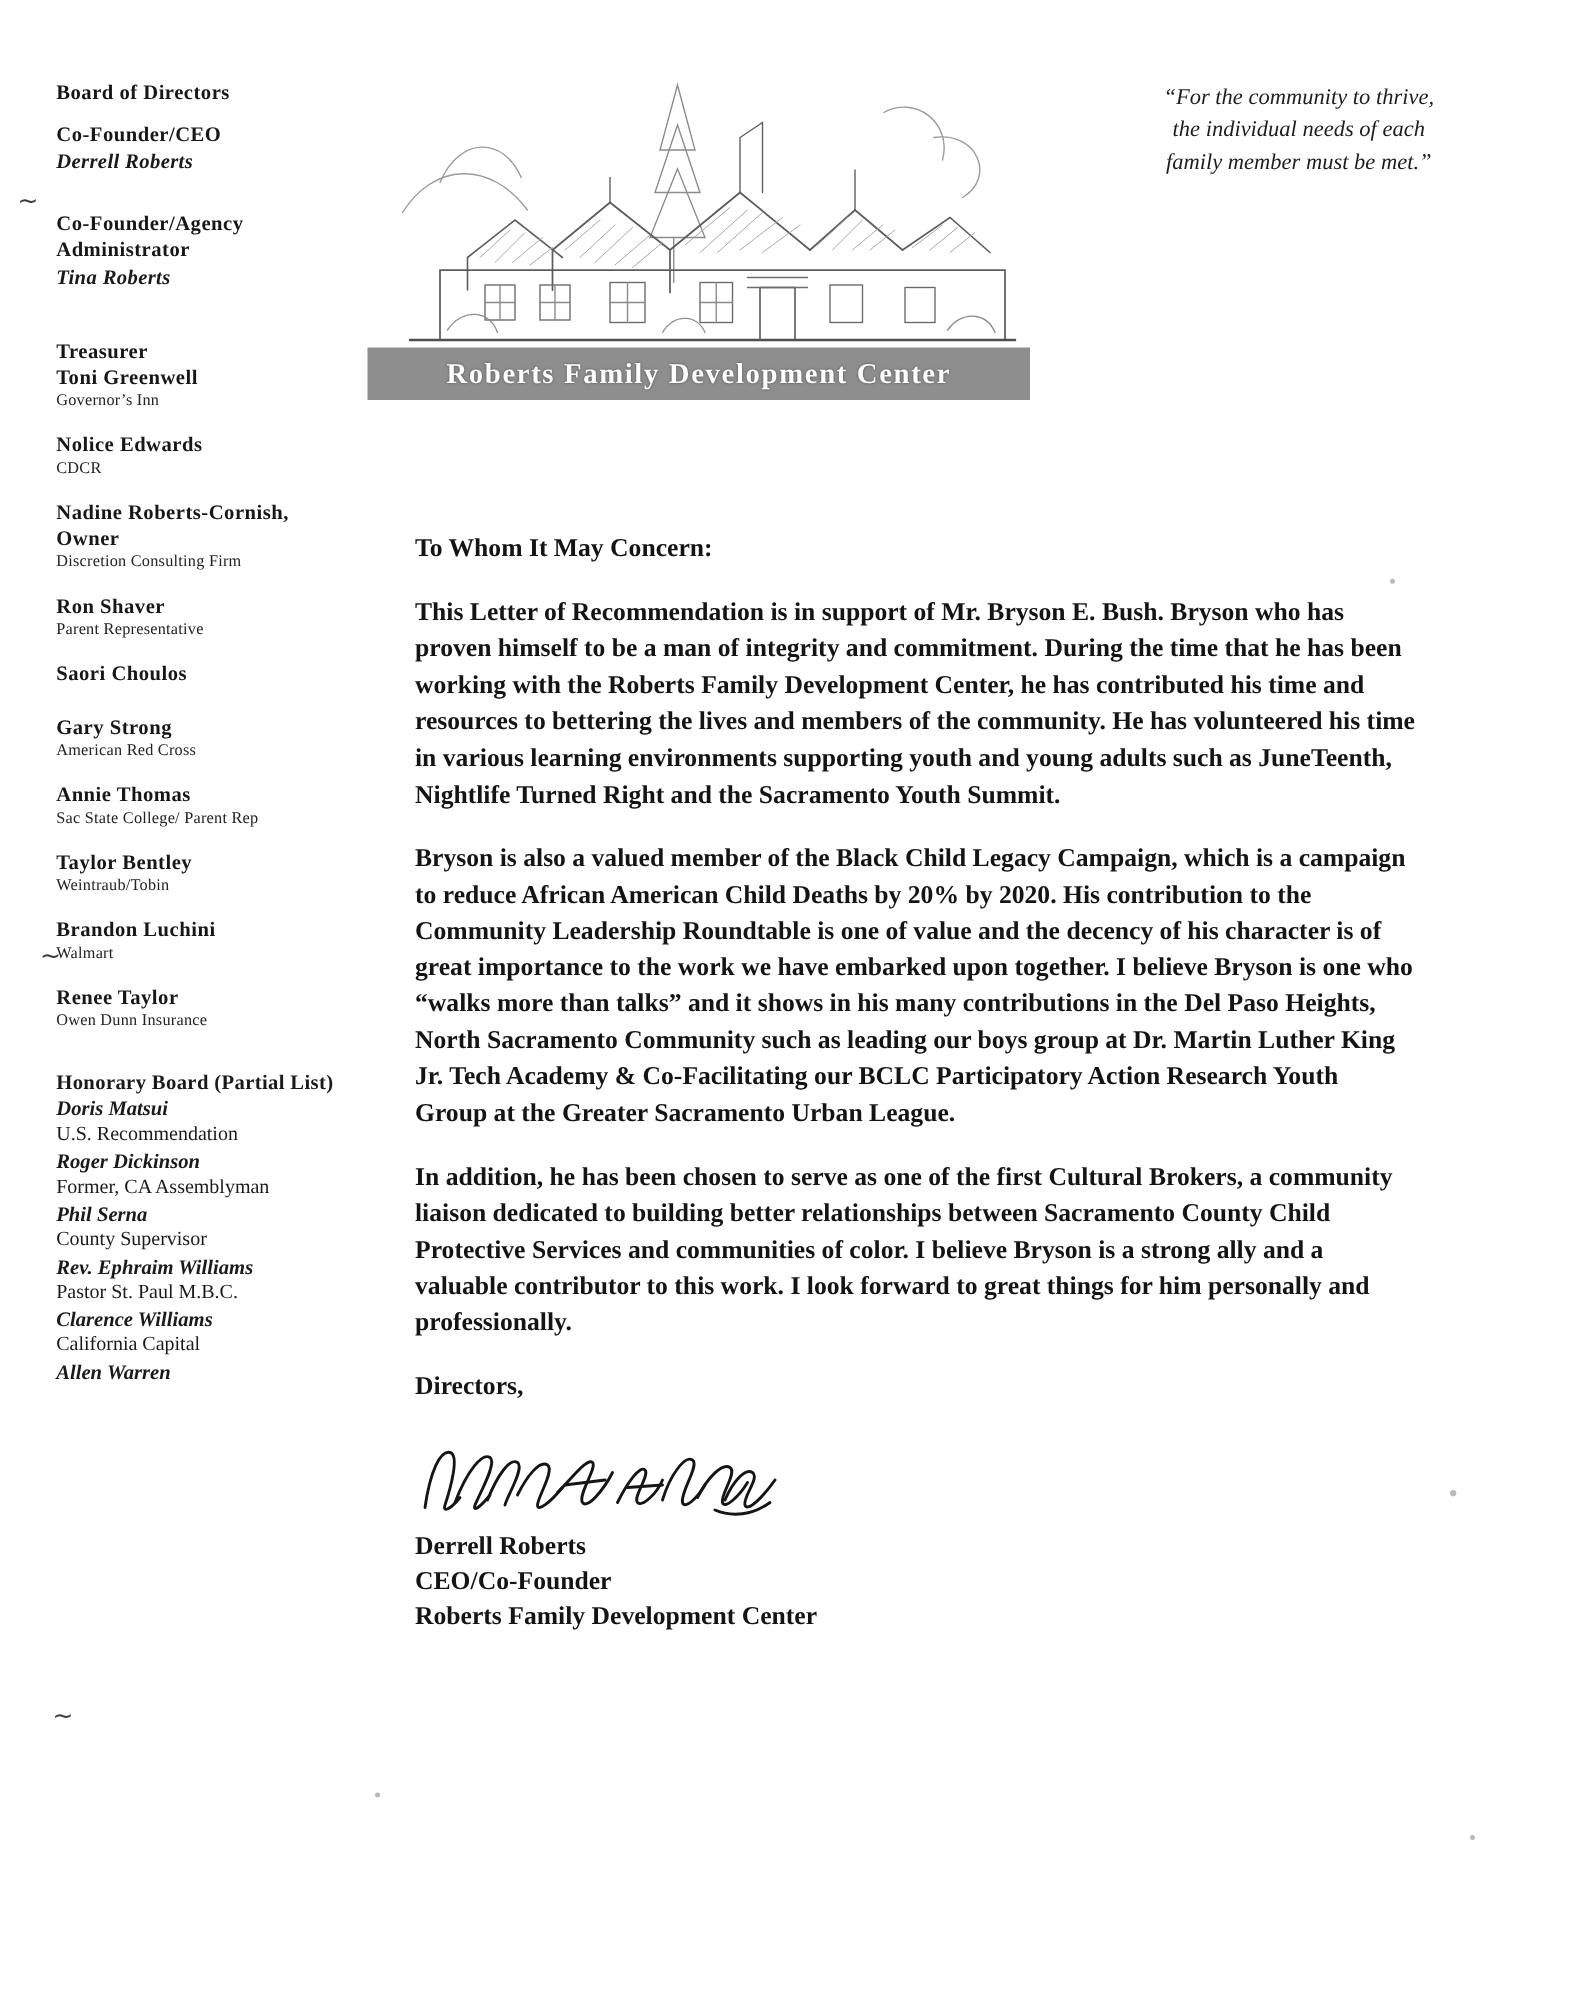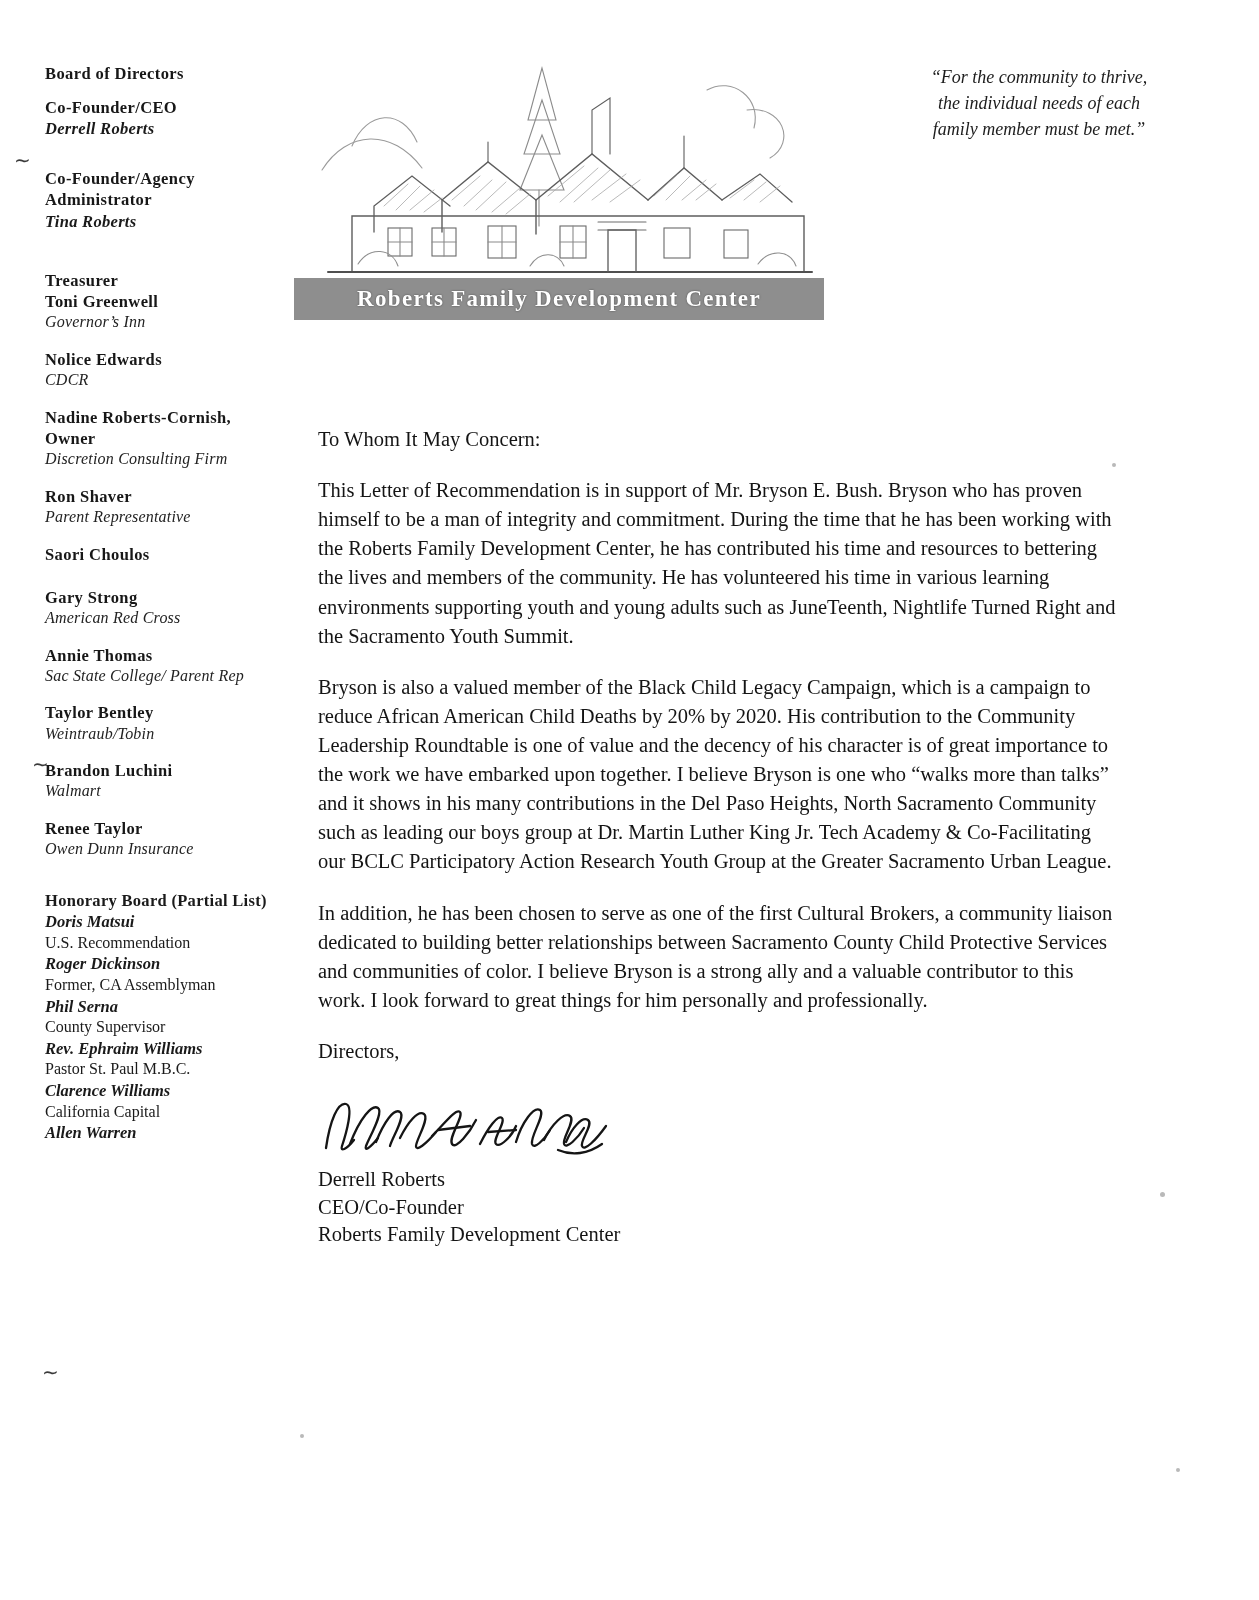--- a/index.html
+++ b/index.html
@@ -34,25 +34,24 @@
     color: #171717;
   }
   .sb-head-italic {
     font-weight: bold;
     font-style: italic;
     font-size: 16.5px;
     line-height: 1.28;
     letter-spacing: 0.3px;
   }
   .sb-sub {
-    font-size: 16px;
+    font-size: 13px;
     line-height: 1.3;
     color: #222;
     letter-spacing: 0.2px;
-    font-style: italic;
   }
   .sb-gap-lg { height: 22px; }
   .sb-gap-md { height: 13px; }
   .sb-gap-sm { height: 6px; }
 
   .honorary {
     margin-top: 30px;
   }
   .hon-title {
     font-weight: bold;
@@ -123,27 +122,28 @@
     font-style: italic;
     font-size: 18px;
     line-height: 1.45;
     color: #1d1d1d;
     margin-left: 34px;
   }
 
   
   .letter {
     position: absolute;
-    left: 318px;
+    left: 332px;
     top: 425px;
     width: 800px;
     font-family: "Liberation Serif", serif;
     font-size: 20.5px;
     line-height: 1.42;
     color: #141414;
+    font-weight: bold;
   }
   .letter p { margin: 0 0 22px 0; }
   .salutation { margin-bottom: 30px; }
   .closing { margin-top: 8px; }
 
   .signature {
     position: relative;
     height: 76px;
     margin: 6px 0 2px 2px;
     width: 300px;

